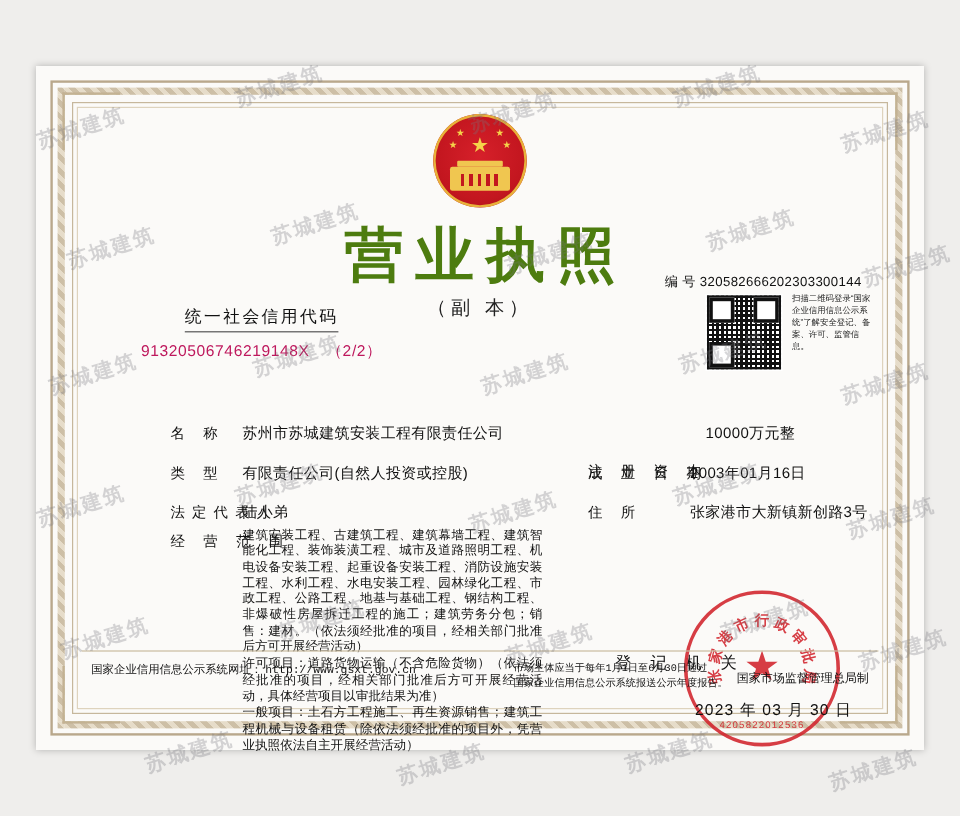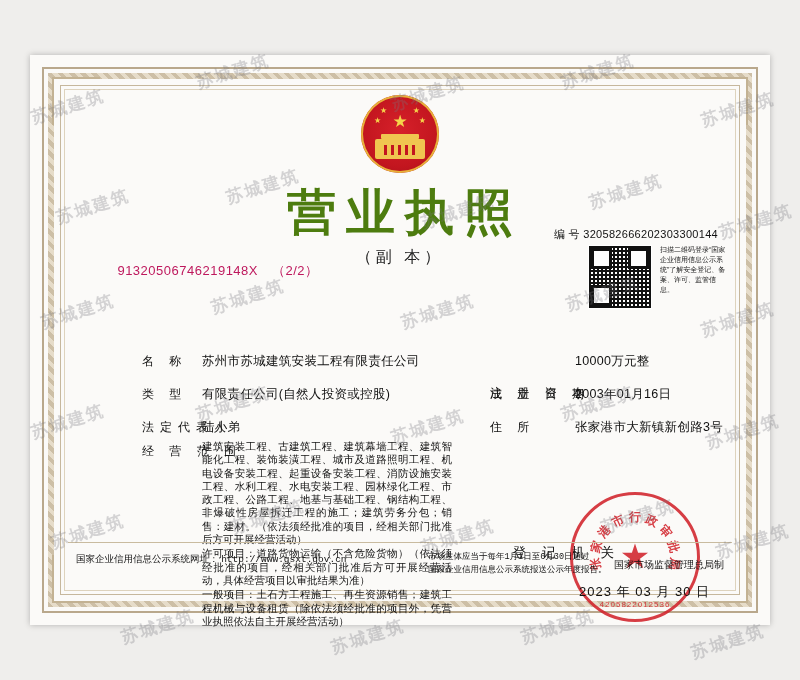--- a/index.html
+++ b/index.html
@@ -215,20 +215,21 @@
     <div class="emblem-small es2b">★</div>
     <div class="emblem-gate"></div>
   </div>
 
   <div id="title-block">
     <div id="main-title">营业执照</div>
     <div id="sub-title">（副 本）</div>
   </div>
 
   <div id="code-block">
+    <div id="code-label">统一社会信用代码</div>
     <div id="code-value">
       <span>91320506746219148X</span><span class="part">（2/2）</span>
     </div>
   </div>
 
   <div id="doc-no">
     <span>编  号</span>
     <span>320582666202303300144</span>
   </div>
   <div id="qr">
@@ -241,21 +242,21 @@
 
   <div class="field-label" style="left:112px;top:331px;">类      型</div>
   <div class="field-value" style="left:172px;top:331px;">有限责任公司(自然人投资或控股)</div>
 
   <div class="field-label" style="left:112px;top:364px;">法定代表人</div>
   <div class="field-value" style="left:172px;top:364px;">陆小弟</div>
 
   <div class="field-label" style="left:112px;top:388px;">经 营 范 围</div>
 
   <div class="field-label" style="left:460px;top:282px;margin-top:48px;">注 册 资 本</div>
-  <div class="field-value" style="left:545px;top:298px;text-align:right;">10000万元整</div>
+  <div class="field-value" style="left:558px;top:298px;text-align:right;">10000万元整</div>
 
   <div class="field-label" style="left:460px;top:331px;">成 立 日 期</div>
   <div class="field-value" style="left:545px;top:331px;">2003年01月16日</div>
 
   <div class="field-label" style="left:460px;top:364px;">住      所</div>
   <div class="field-value" style="left:545px;top:364px;">张家港市大新镇新创路3号</div>
 
   <div id="scope-value">
     <p>建筑安装工程、古建筑工程、建筑幕墙工程、建筑智能化工程、装饰装潢工程、城市及道路照明工程、机电设备安装工程、起重设备安装工程、消防设施安装工程、水利工程、水电安装工程、园林绿化工程、市政工程、公路工程、地基与基础工程、钢结构工程、非爆破性房屋拆迁工程的施工；建筑劳务分包；销售：建材。（依法须经批准的项目，经相关部门批准后方可开展经营活动）</p>
     <p>许可项目：道路货物运输（不含危险货物）（依法须经批准的项目，经相关部门批准后方可开展经营活动，具体经营项目以审批结果为准）</p>

